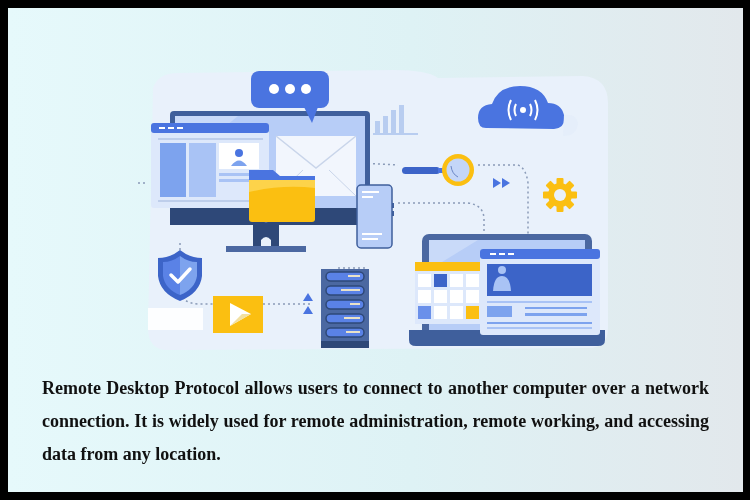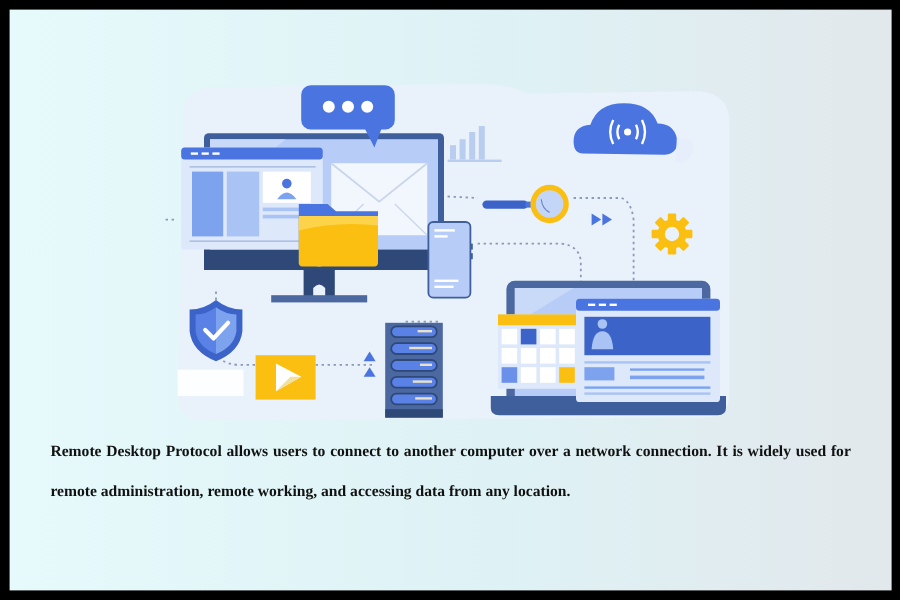--- a/index.html
+++ b/index.html
@@ -4,23 +4,23 @@
 <style>
   html, body { margin: 0; padding: 0; }
   body { width: 750px; height: 500px; background: #000; overflow: hidden; }
   .frame {
     position: absolute; left: 8px; top: 8px; width: 735px; height: 484px;
     background: linear-gradient(90deg, #e6f9fb 0%, #def2f5 55%, #e2e8ec 100%);
     overflow: hidden;
   }
   .illustration { position: absolute; left: 0; top: 0; width: 735px; height: 350px; }
   .caption {
-    position: absolute; left: 34px; top: 351px; width: 667px;
+    position: absolute; left: 34px; top: 364px; width: 667px;
     font-family: "Liberation Serif", serif; font-weight: bold;
-    font-size: 13px; line-height: 33px; color: #111;
+    font-size: 18px; line-height: 33px; color: #111;
     text-align: justify; margin: 0;
   }
 </style>
 </head>
 <body>
 
 <div class="frame">
 
   <svg class="illustration" viewBox="0 0 735 350" xmlns="http://www.w3.org/2000/svg">
 

